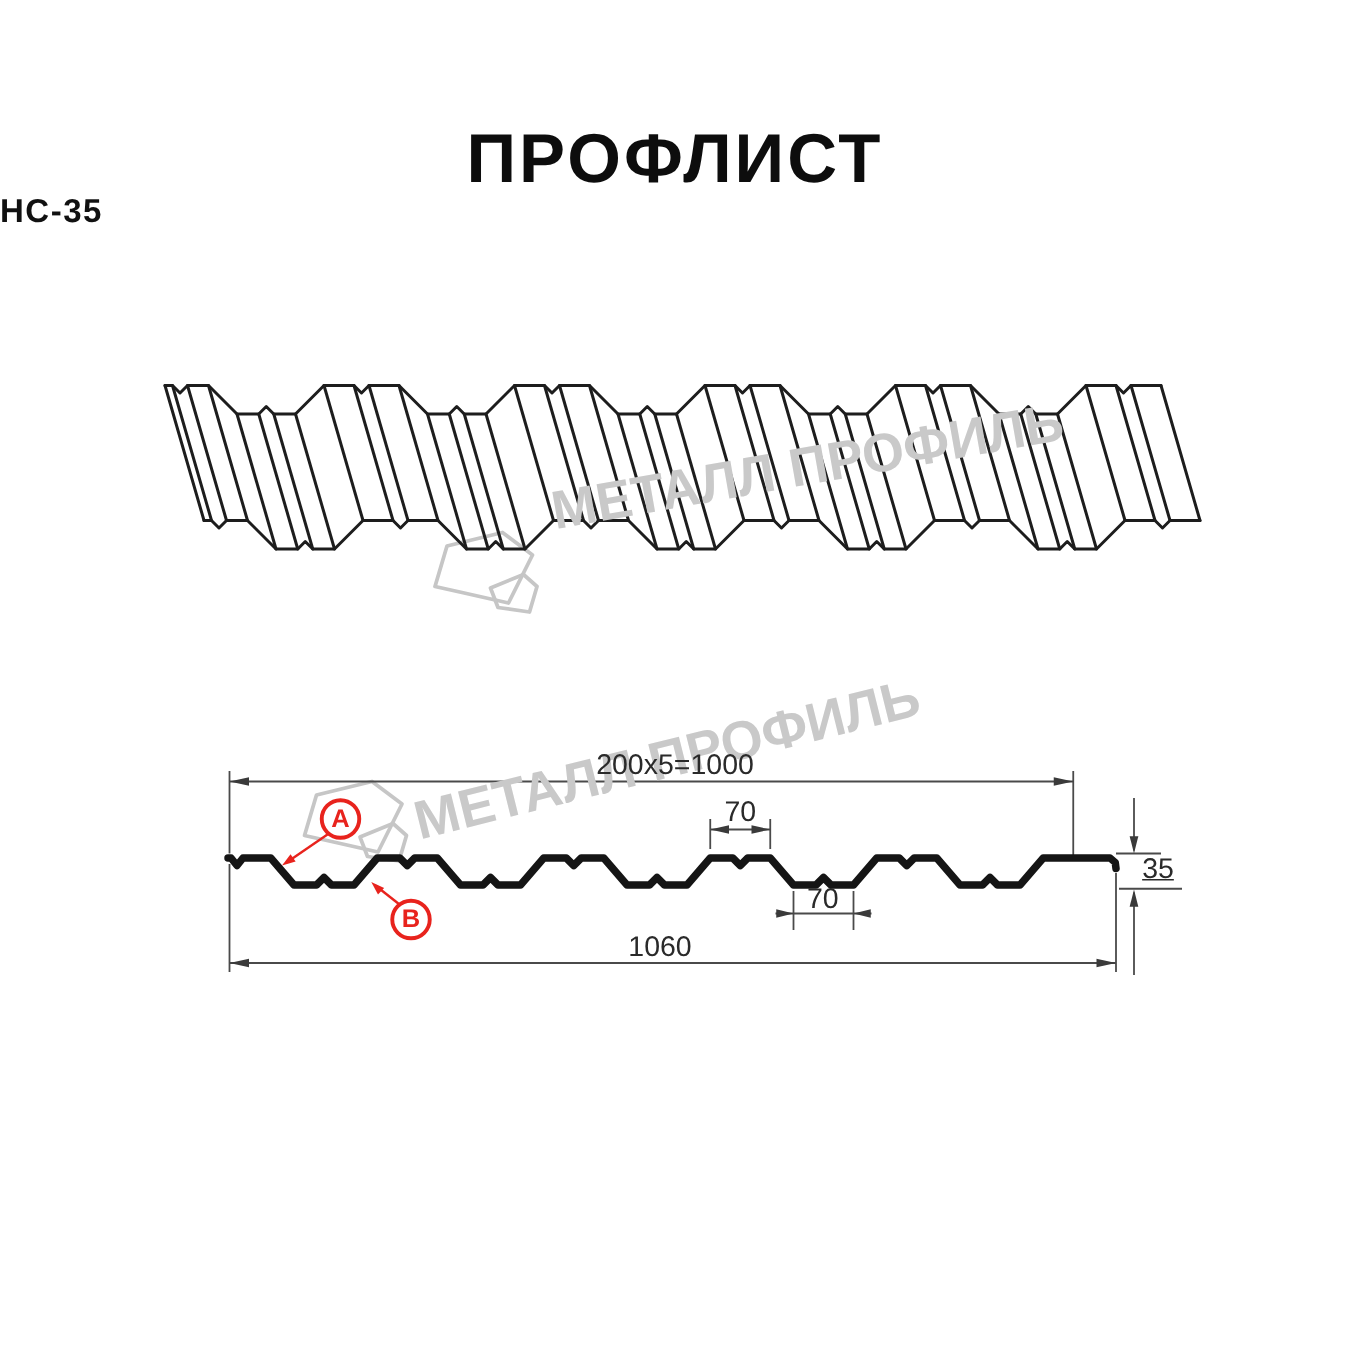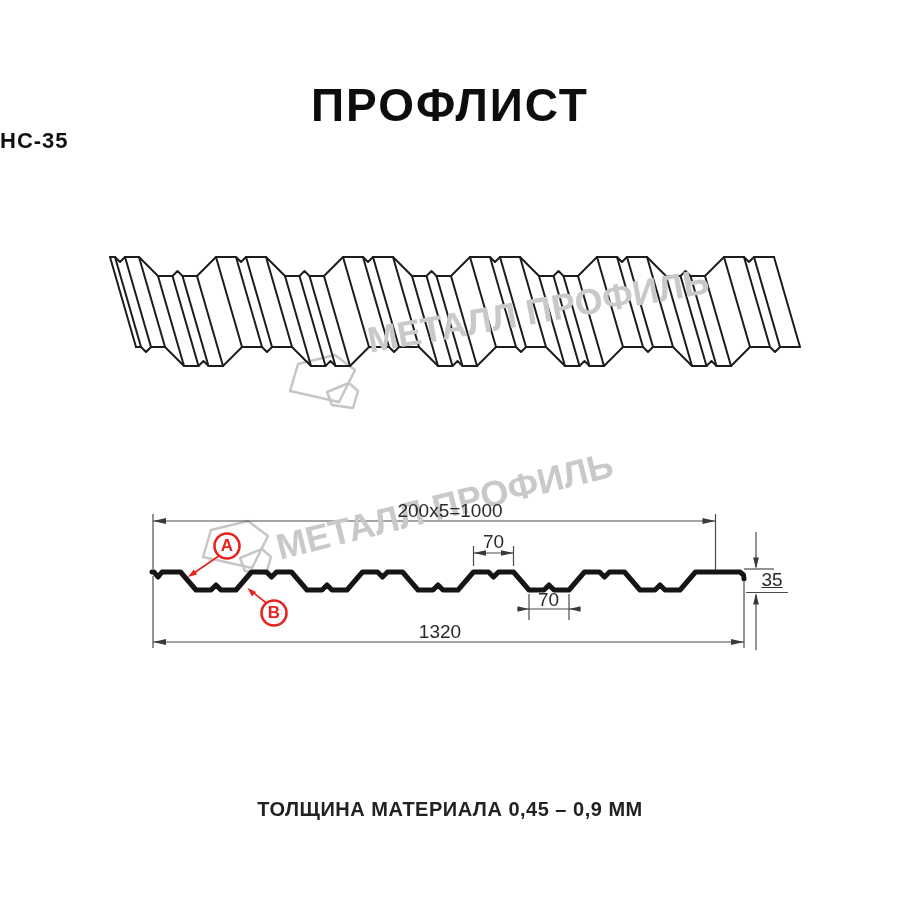--- a/index.html
+++ b/index.html
@@ -149,20 +149,19 @@
 
   <div id="title" class="txt">ПРОФЛИСТ</div>
   <div id="subtitle" class="txt">НС-35</div>
 
   <div id="wm1" class="wm">МЕТАЛЛ ПРОФИЛЬ</div>
   <div id="wm2" class="wm">МЕТАЛЛ ПРОФИЛЬ</div>
 
   <div class="txt dim center" style="left:450px;top:511px;">200x5=1000</div>
   <div class="txt dim center" style="left:493.5px;top:542px;">70</div>
   <div class="txt dim center" style="left:548.5px;top:600px;">70</div>
-  <div class="txt dim center" style="left:440px;top:632px;">1320</div>
+  <div class="txt dim center" style="left:440px;top:632px;">1060</div>
   <div class="txt dim center" style="left:772px;top:580px;text-decoration:underline;">35</div>
 
   <div class="txt callout-letter center" style="left:227px;top:546px;">A</div>
   <div class="txt callout-letter center" style="left:274px;top:613px;">B</div>
 
-  <div id="footer" class="txt">ТОЛЩИНА МАТЕРИАЛА 0,45 – 0,9 ММ</div>
 </div>
 
 </body></html>

